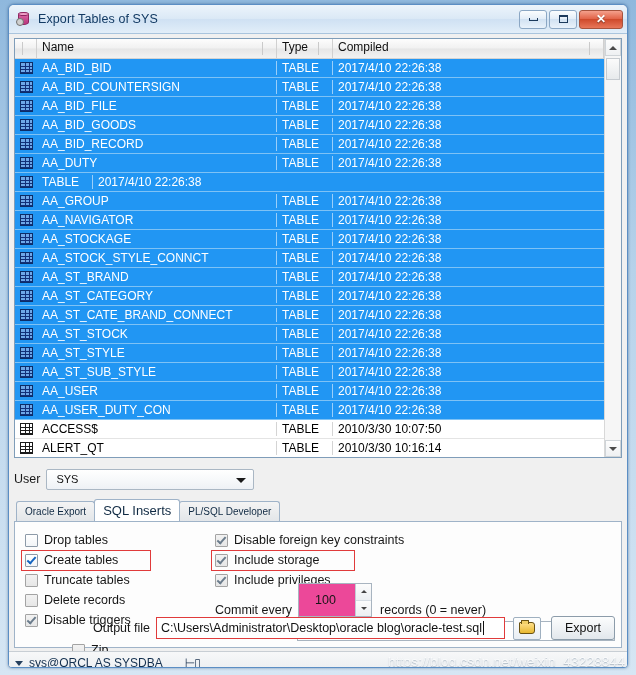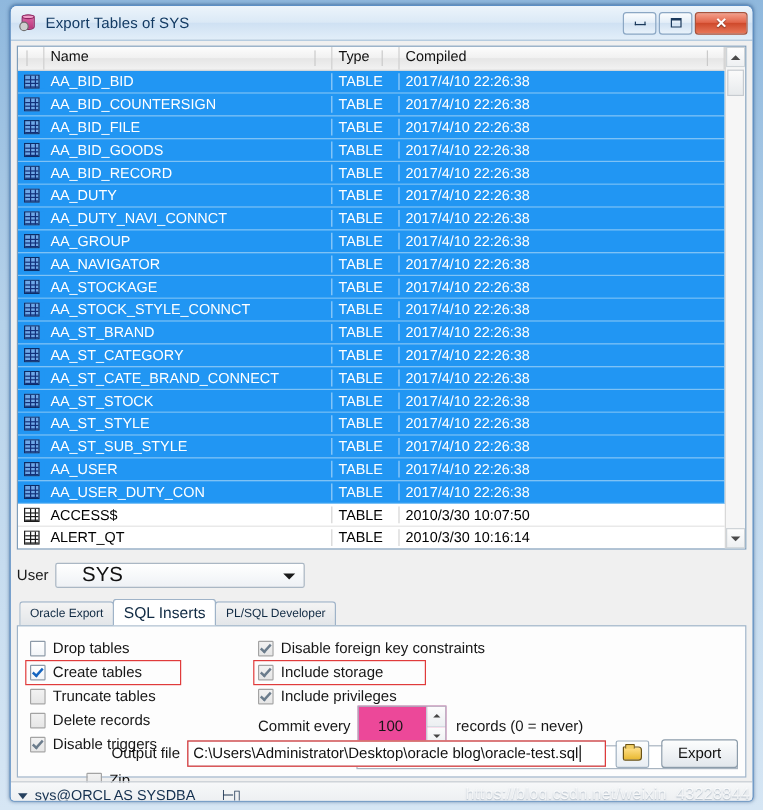--- a/index.html
+++ b/index.html
@@ -228,22 +228,22 @@
     padding-top: 6px;
   }
   .lbl { font-size: 12.5px; color: #1a1a1a; }
   .combo {
     margin-left: 6px;
     width: 208px; height: 21px;
     border: 1px solid #aab7c4;
     border-radius: 2px;
     background: linear-gradient(180deg,#ffffff 0%,#f6f8fa 55%,#eef1f5 100%);
     display: flex; align-items: center;
-    font-size: 17px; color: #111;
-    padding-left: 21px;
+    font-size: 11px; color: #111;
+    padding-left: 9px;
     box-sizing: border-box;
     position: relative;
   }
   .combo .cb-arrow {
     position: absolute; right: 7px; top: 8px;
     width:0;height:0;border-left:5px solid transparent;border-right:5px solid transparent;border-top:5px solid #1a1a1a;
   }
 
   
   .tabstrip {
@@ -319,21 +319,21 @@
     box-sizing: border-box;
   }
   .box.gray .tick { border-color: #6b7c8c; }
 
   .hl {
     position: absolute;
     border: 1px solid #e03b3b;
     pointer-events: none;
   }
 
-  .commitrow { display: flex; align-items: center; height: 24px; font-size: 12.5px; color: #161616; margin-top: 3px;}
+  .commitrow { display: flex; align-items: flex-end; height: 24px; font-size: 12.5px; color: #161616; margin-top: 3px;}
   .spin {
     width: 74px; height: 34px;
     border: 1px solid #a8b4c0;
     background: #ec4899;
     display: flex; align-items: center;
     font-size: 12.5px; padding-left: 16px;
     box-sizing: border-box;
     margin-left: 6px;
     position: relative;
   }
@@ -528,21 +528,20 @@
                     <span class="tico selected"></span>
                   </div>
                   <div class="cell c-name">AA_DUTY</div>
                   <div class="cell c-type">TABLE</div>
                   <div class="cell c-comp">2017/4/10 22:26:38</div>
                 </div>
                 <div class="row sel">
                   <div class="cell c-icon">
                     <span class="tico selected"></span>
                   </div>
-                  <div class="cell c-name">AA_DUTY_NAVI_CONNCT</div>
                   <div class="cell c-type">TABLE</div>
                   <div class="cell c-comp">2017/4/10 22:26:38</div>
                 </div>
                 <div class="row sel">
                   <div class="cell c-icon">
                     <span class="tico selected"></span>
                   </div>
                   <div class="cell c-name">AA_GROUP</div>
                   <div class="cell c-type">TABLE</div>
                   <div class="cell c-comp">2017/4/10 22:26:38</div>

